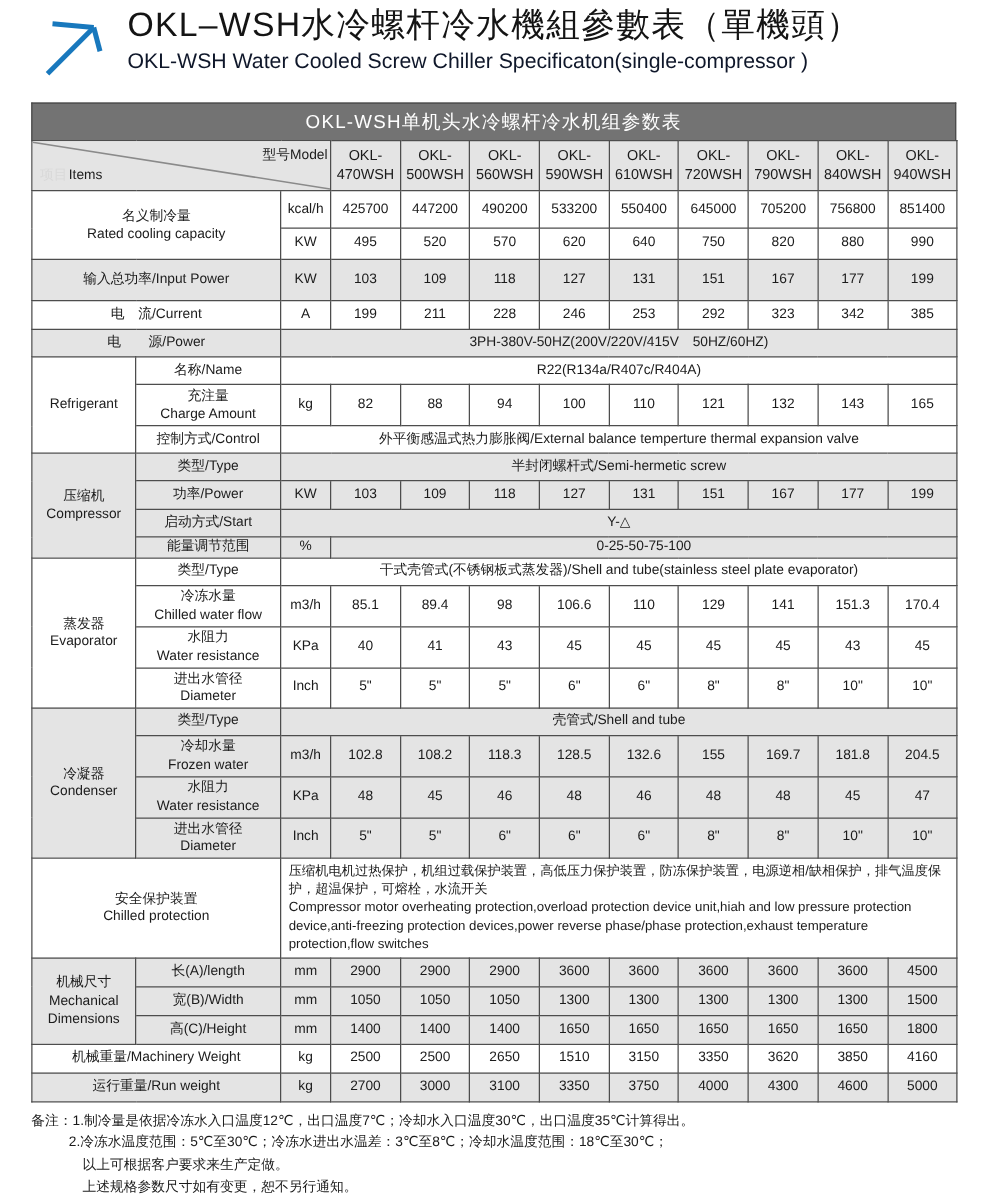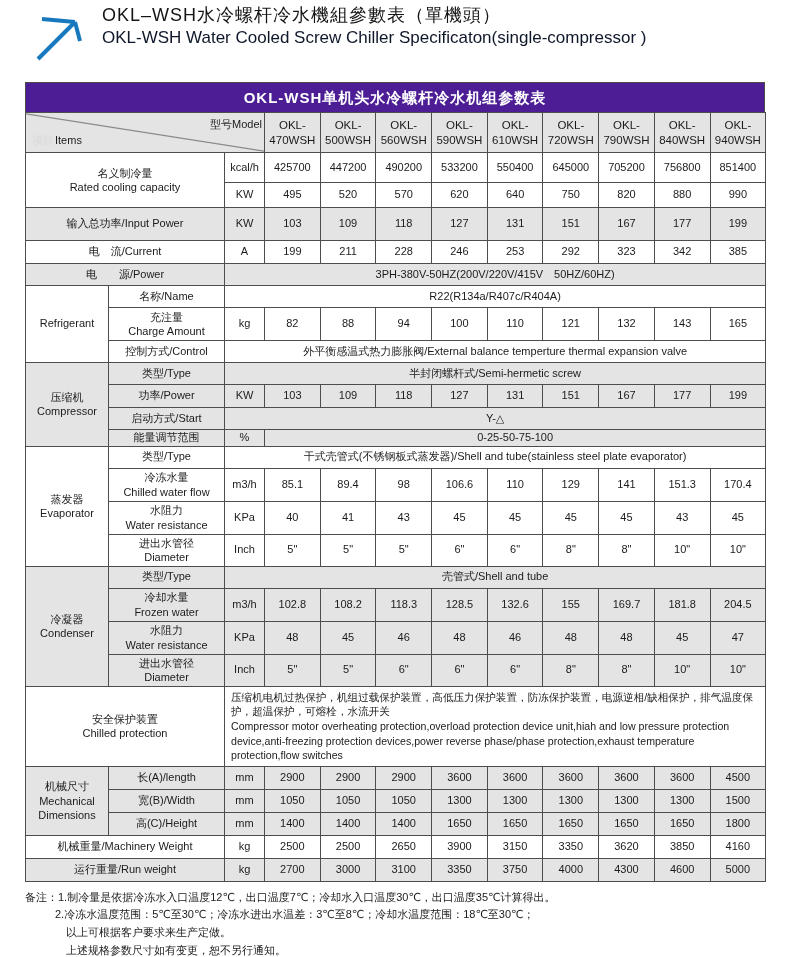--- a/index.html
+++ b/index.html
@@ -5,21 +5,21 @@
   * { box-sizing: border-box; margin: 0; padding: 0; }
   body {
     width: 790px; height: 957px; background: #ffffff; overflow: hidden;
     font-family: "Liberation Sans", "DejaVu Sans", sans-serif; color: #1b1b1b;
     position: relative;
   }
   
   .hdr { position: relative; height: 82px; }
   .logo { position: absolute; left: 28px; top: 10px; }
   .titles { position: absolute; left: 102px; top: 4px; }
-  .title-zh { font-size: 18px; letter-spacing: 1px; color: #141414; line-height: 1.25; }
+  .title-zh { font-size: 27px; letter-spacing: 1px; color: #141414; line-height: 1.25; }
   .title-en { font-size: 17px; color: #0f172a; line-height: 1.3; }
   
   .banner {
     margin-left: 25px; width: 740px; height: 30px; line-height: 29px;
     text-align: center; color: #ffffff; font-size: 15px; letter-spacing: 1px;
     border: 1px solid #4a4a4a; border-bottom: none;
   }
   
   table { border-collapse: collapse; table-layout: fixed; margin-left: 25px; width: 740px; font-size: 11px; }
   td { border: 1px solid #4d4d4d; text-align: center; vertical-align: middle; padding: 1px 2px; line-height: 1.25; }
@@ -50,21 +50,21 @@
     <path d="M14 9 L47 12" stroke="#1878bd" stroke-width="4" fill="none"></path>
     <path d="M47 12 L10 49" stroke="#1878bd" stroke-width="4" fill="none"></path>
     <path d="M47 12 L52 31" stroke="#1878bd" stroke-width="4" fill="none"></path>
   </svg>
   <div class="titles">
     <div class="title-zh">OKL–WSH水冷螺杆冷水機組參數表（單機頭）</div>
     <div class="title-en">OKL-WSH Water Cooled Screw Chiller Specificaton(single-compressor )</div>
   </div>
 </div>
 
-<div class="banner" style="background:#4c1d95;font-weight:bold;">OKL-WSH单机头水冷螺杆冷水机组参数表</div>
+<div class="banner" style="background:#737373;">OKL-WSH单机头水冷螺杆冷水机组参数表</div>
 
 <table>
   <colgroup>
     <col style="width:83px">
       <col style="width:116px">
       <col style="width:40px">
     <col style="width:55.7px">
       <col style="width:55.7px">
       <col style="width:55.7px">
       <col style="width:55.7px">
@@ -391,21 +391,21 @@
         <td class="val">1650</td>
         <td class="val">1800</td>
       </tr>
 
   <tr class="white" style="height:23px">
     <td class="lbl" colspan="2">机械重量/Machinery Weight</td>
     <td>kg</td>
   <td class="val">2500</td>
         <td class="val">2500</td>
         <td class="val">2650</td>
-        <td class="val">3900</td>
+        <td class="val">1510</td>
         <td class="val">3150</td>
         <td class="val">3350</td>
         <td class="val">3620</td>
         <td class="val">3850</td>
         <td class="val">4160</td>
       </tr>
 
   <tr class="gray" style="height:23px">
     <td class="lbl" colspan="2">运行重量/Run weight</td>
     <td>kg</td>

